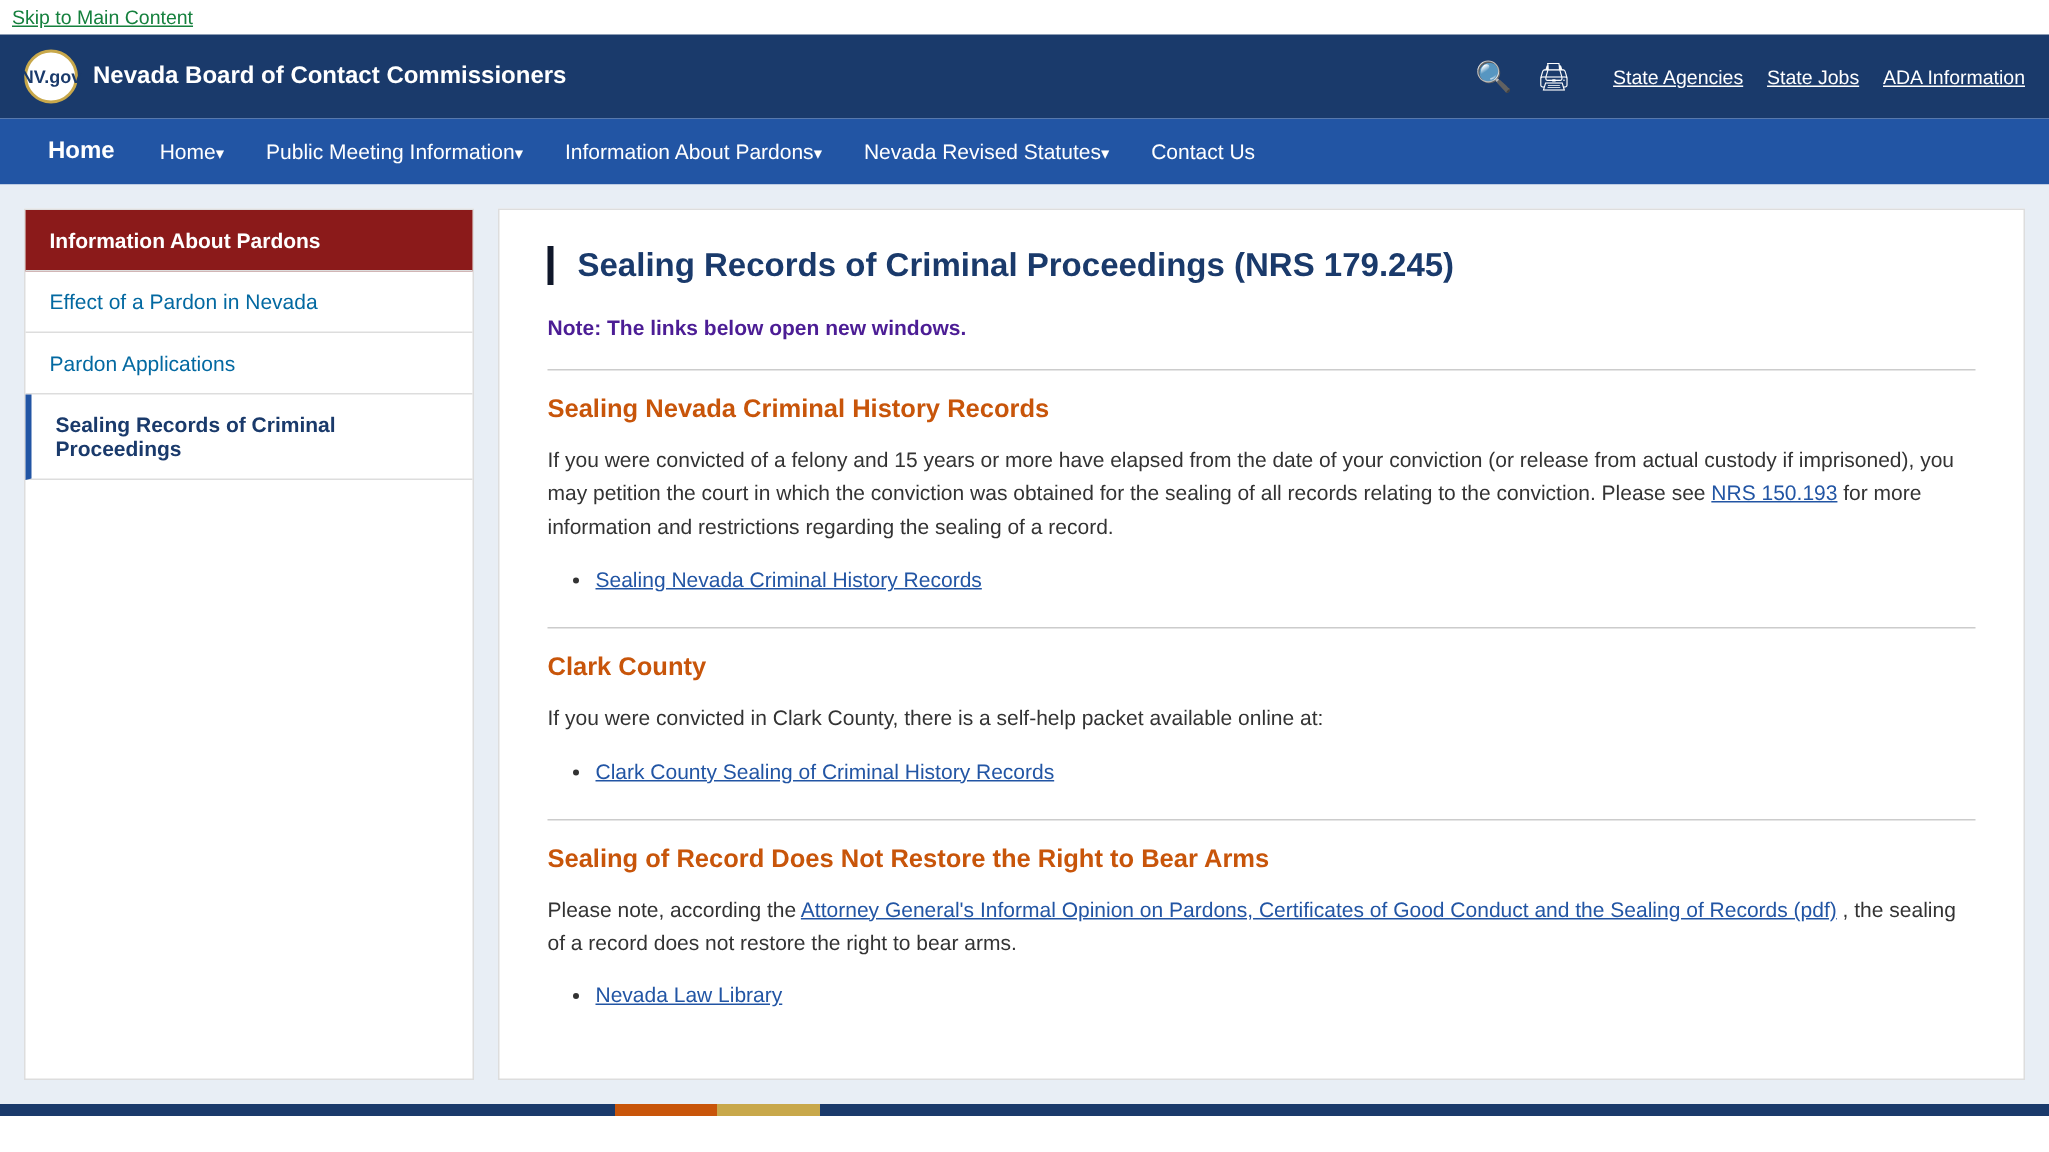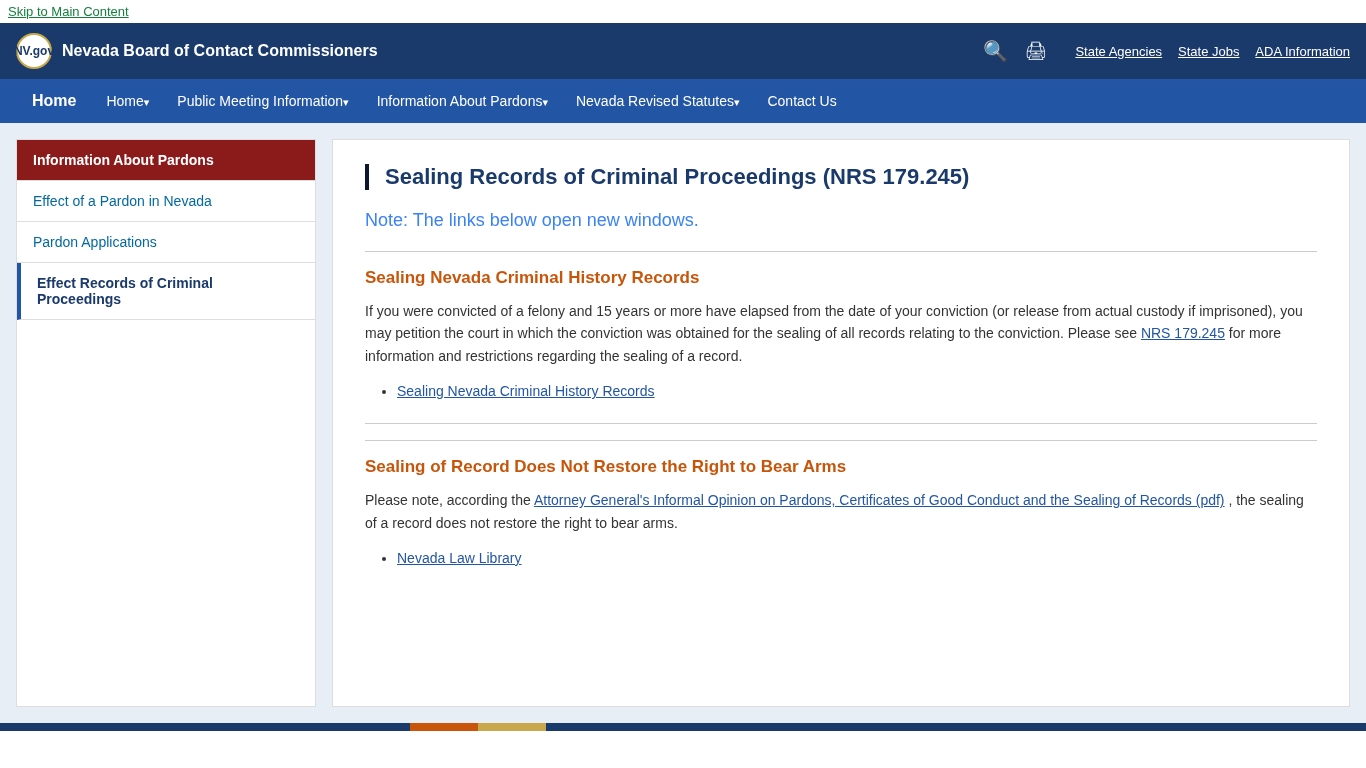--- a/index.html
+++ b/index.html
@@ -155,23 +155,24 @@
     .page-title {
       font-size: 22px;
       font-weight: bold;
       color: #1a3a6b;
       border-left: 4px solid #0f172a;
       padding-left: 16px;
       margin-bottom: 20px;
     }
 
     .note-text {
-      font-size: 18px;
-      color: #3b82f6;
+      font-size: 14px;
+      color: #4c1d95;
       margin-bottom: 20px;
+      font-weight: bold;
     }
 
     .section-divider {
       border: none;
       border-top: 1px solid #ccc;
       margin: 16px 0;
     }
 
     .section-heading {
       font-size: 17px;
@@ -244,46 +245,55 @@
   <span class="nav-dropdown">Nevada Revised Statutes</span>
   <a href="#">Contact Us</a>
 </nav>
 
 <div class="main-container" id="main-content">
 
   <aside class="sidebar">
     <a href="#" class="sidebar-item active">Information About Pardons</a>
     <a href="#" class="sidebar-item">Effect of a Pardon in Nevada</a>
     <a href="#" class="sidebar-item">Pardon Applications</a>
-    <a href="#" class="sidebar-item current">Effect Records of Criminal Proceedings</a>
+    <a href="#" class="sidebar-item current">Sealing Records of Criminal Proceedings</a>
   </aside>
 
   <main class="content-area">
     <h1 class="page-title">Sealing Records of Criminal Proceedings (NRS 179.245)</h1>
 
     <p class="note-text">Note: The links below open new windows.</p>
 
     <hr class="section-divider">
 
     <div class="section-block">
       <h2 class="section-heading">Sealing Nevada Criminal History Records</h2>
       <p class="content-text">
         <span>If you were convicted of a felony and 15 years or more have elapsed from the date of your conviction (or release from actual custody if imprisoned), you may petition the court in which the conviction was obtained for the sealing of all records relating to the conviction. Please see</span>
-        <a href="#">NRS 179.245</a>
+        <a href="#">NRS 150.193</a>
         <span>for more information and restrictions regarding the sealing of a record.</span>
       </p>
       <ul class="content-list">
         <li>
           <a href="#">Sealing Nevada Criminal History Records</a>
         </li>
       </ul>
     </div>
 
     <hr class="section-divider">
 
+    <div class="section-block">
+      <h2 class="section-heading">Clark County</h2>
+      <p class="content-text">If you were convicted in Clark County, there is a self-help packet available online at:</p>
+      <ul class="content-list">
+        <li>
+          <a href="#">Clark County Sealing of Criminal History Records</a>
+        </li>
+      </ul>
+    </div>
 
     <hr class="section-divider">
 
     <div class="section-block">
       <h2 class="section-heading">Sealing of Record Does Not Restore the Right to Bear Arms</h2>
       <p class="content-text">
         <span>Please note, according the</span>
         <a href="#">Attorney General's Informal Opinion on Pardons, Certificates of Good Conduct and the Sealing of Records (pdf)</a>
         <span>, the sealing of a record does not restore the right to bear arms.</span>
       </p>

